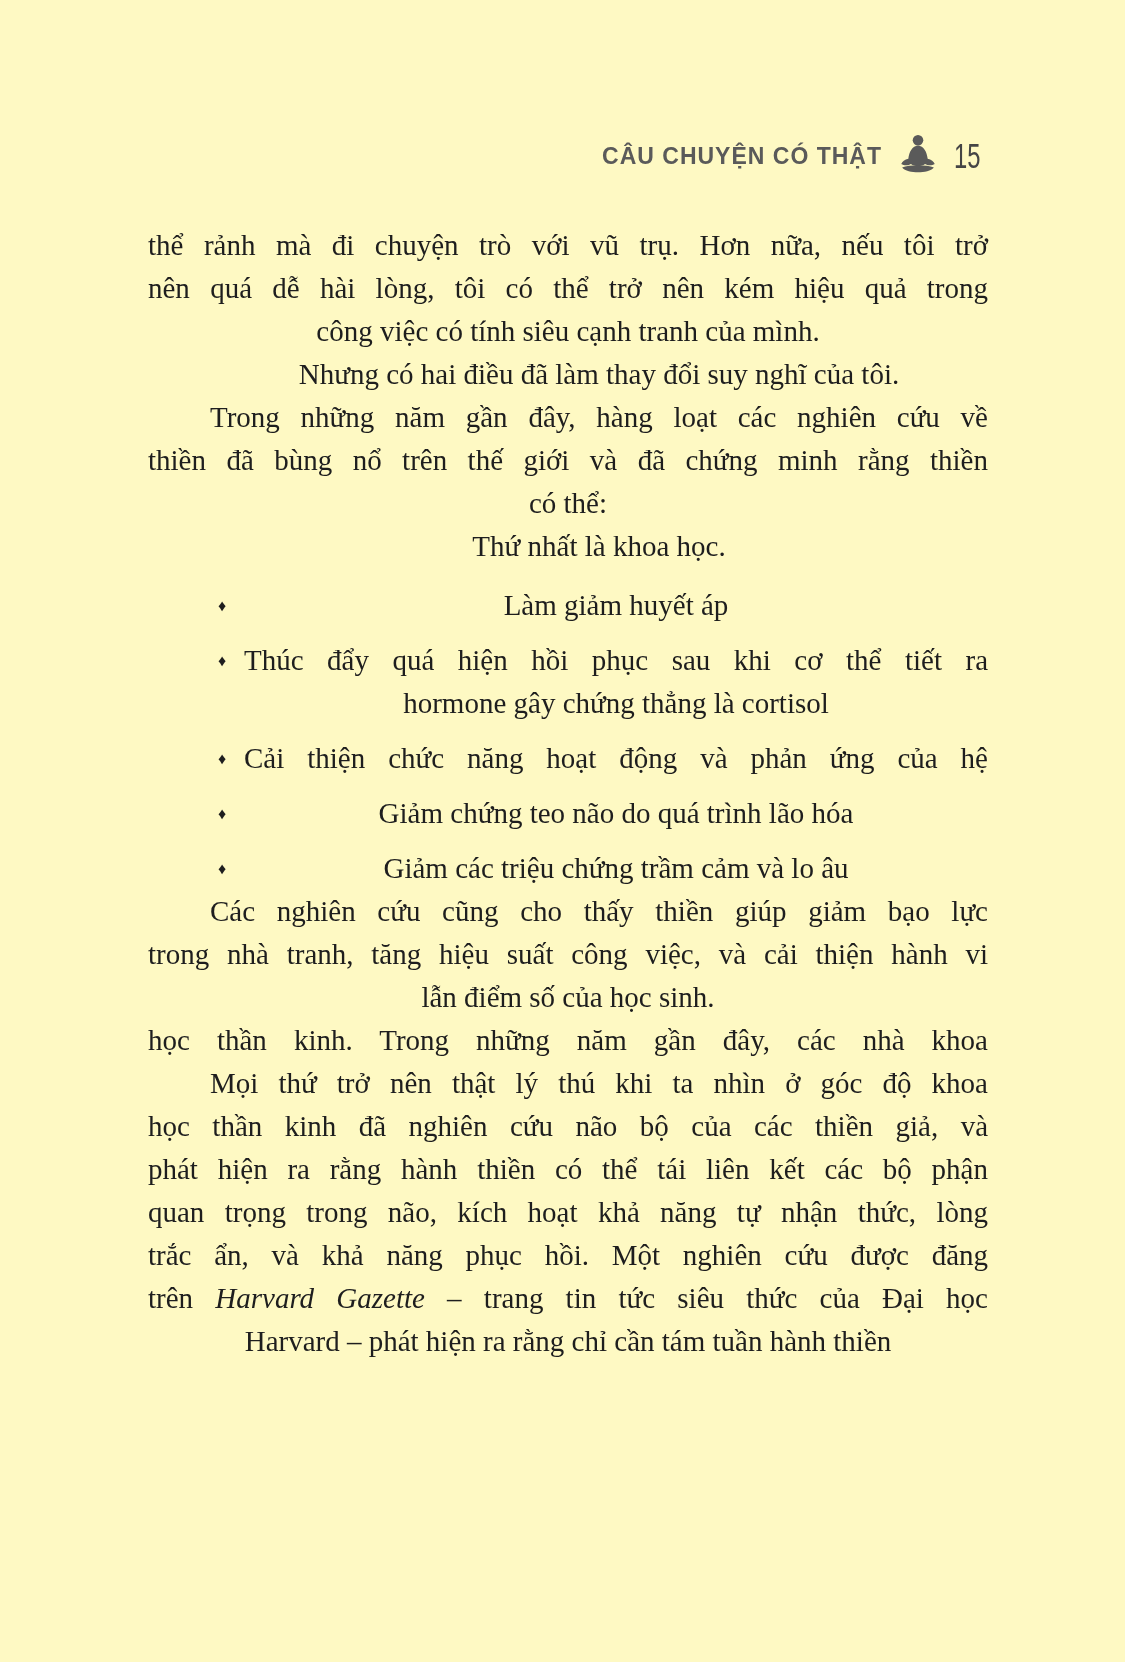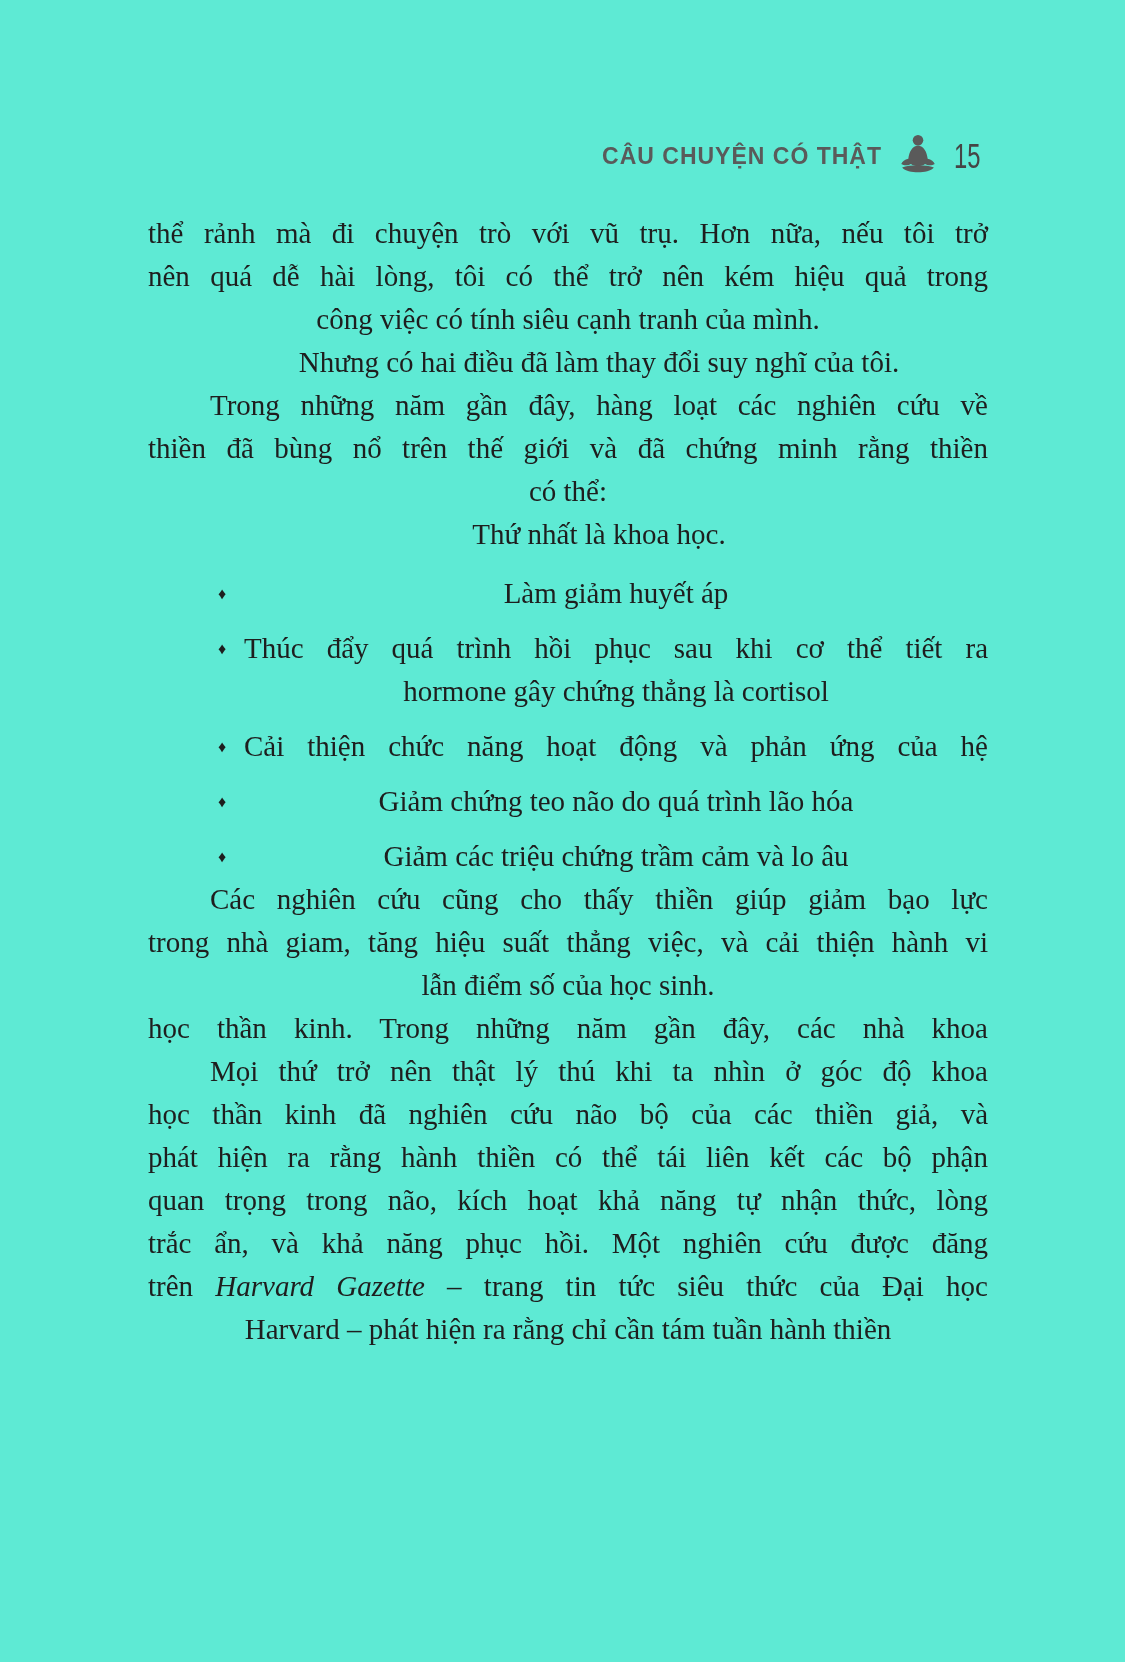--- a/index.html
+++ b/index.html
@@ -1,18 +1,18 @@
 <!DOCTYPE html>
 <html><head>
 <meta charset="utf-8">
 <style>
   html,body { margin:0; padding:0; background:#e8e8e8; }
   .page {
     position:relative; width:1125px; height:1662px;
-    background:#5eead4; margin:0 auto; overflow:hidden;
+    background:#fef9c3; margin:0 auto; overflow:hidden;
   }
   
   .header {
     position:absolute; left:148px; top:134px; width:840px;
     display:flex; align-items:center; justify-content:flex-end; gap:13px;
   }
   .header-title {
     font-family:"Liberation Sans","DejaVu Sans",sans-serif;
     font-size:23px; font-weight:bold; letter-spacing:1px;
     color:#5a5a5a; white-space:nowrap;
@@ -20,21 +20,21 @@
   .header-icon { width:46px; height:44px; flex:0 0 auto; }
   .header-icon svg { display:block; width:100%; height:100%; }
   .page-number {
     font-family:"Liberation Sans","DejaVu Sans",sans-serif;
     font-size:35px; font-weight:400; color:#454545;
     transform:scaleX(0.68); transform-origin:left center;
     width:34px; letter-spacing:0px;
   }
   
   .content {
-    position:absolute; left:148px; top:212px; width:840px;
+    position:absolute; left:148px; top:224px; width:840px;
     font-family:"Liberation Serif","DejaVu Serif",serif;
     font-size:29px; color:#1e1e1e;
   }
   .para { margin:0; }
   .para + .para, .bullet-list, .bullet-list + .para { }
   .tline { height:43px; line-height:43px; text-align:center; white-space:normal; }
   .tline.just { text-align:justify; text-align-last:justify; }
   .tline.ind  { padding-left:62px; }
   .italic { font-style:italic; }
   
@@ -85,40 +85,40 @@
       <div class="tline ind">Thứ nhất là khoa học.</div>
     </div>
 
     <ul class="bullet-list">
       <li class="bullet-item">
         <span class="bullet-marker">♦</span>
         <div class="tline">Làm giảm huyết áp</div>
       </li>
       <li class="bullet-item">
         <span class="bullet-marker">♦</span>
-        <div class="tline just">Thúc đẩy quá trình hồi phục sau khi cơ thể tiết ra</div>
+        <div class="tline just">Thúc đẩy quá hiện hồi phục sau khi cơ thể tiết ra</div>
         <div class="tline">hormone gây chứng thẳng là cortisol</div>
       </li>
       <li class="bullet-item">
         <span class="bullet-marker">♦</span>
         <div class="tline just">Cải thiện chức năng hoạt động và phản ứng của hệ</div>
       </li>
       <li class="bullet-item">
         <span class="bullet-marker">♦</span>
         <div class="tline">Giảm chứng teo não do quá trình lão hóa</div>
       </li>
       <li class="bullet-item">
         <span class="bullet-marker">♦</span>
         <div class="tline">Giảm các triệu chứng trầm cảm và lo âu</div>
       </li>
     </ul>
 
     <div class="para">
       <div class="tline just ind">Các nghiên cứu cũng cho thấy thiền giúp giảm bạo lực</div>
-      <div class="tline just">trong nhà giam, tăng hiệu suất thẳng việc, và cải thiện hành vi</div>
+      <div class="tline just">trong nhà tranh, tăng hiệu suất công việc, và cải thiện hành vi</div>
       <div class="tline">lẫn điểm số của học sinh.</div>
     </div>
 
     <div class="para">
       <div class="tline just">học thần kinh. Trong những năm gần đây, các nhà khoa</div>
       <div class="tline just ind">Mọi thứ trở nên thật lý thú khi ta nhìn ở góc độ khoa</div>
       <div class="tline just">học thần kinh đã nghiên cứu não bộ của các thiền giả, và</div>
       <div class="tline just">phát hiện ra rằng hành thiền có thể tái liên kết các bộ phận</div>
       <div class="tline just">quan trọng trong não, kích hoạt khả năng tự nhận thức, lòng</div>
       <div class="tline just">trắc ẩn, và khả năng phục hồi. Một nghiên cứu được đăng</div>

